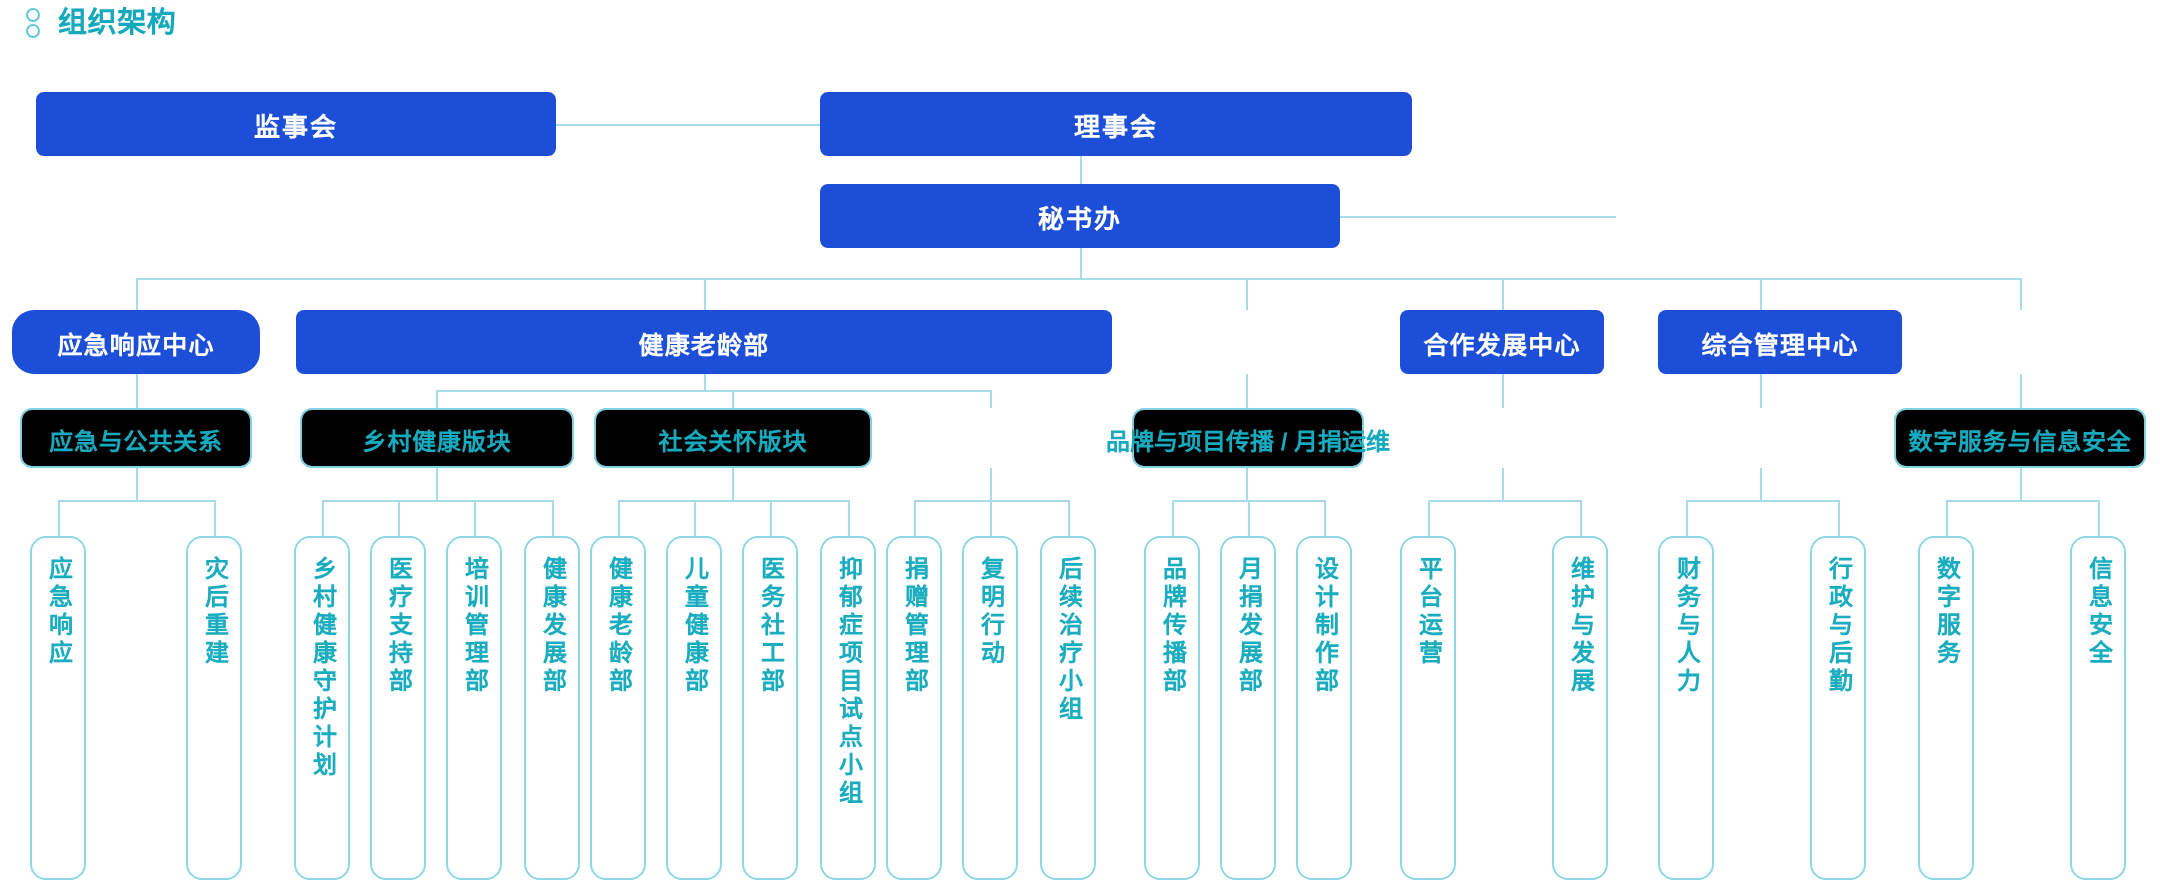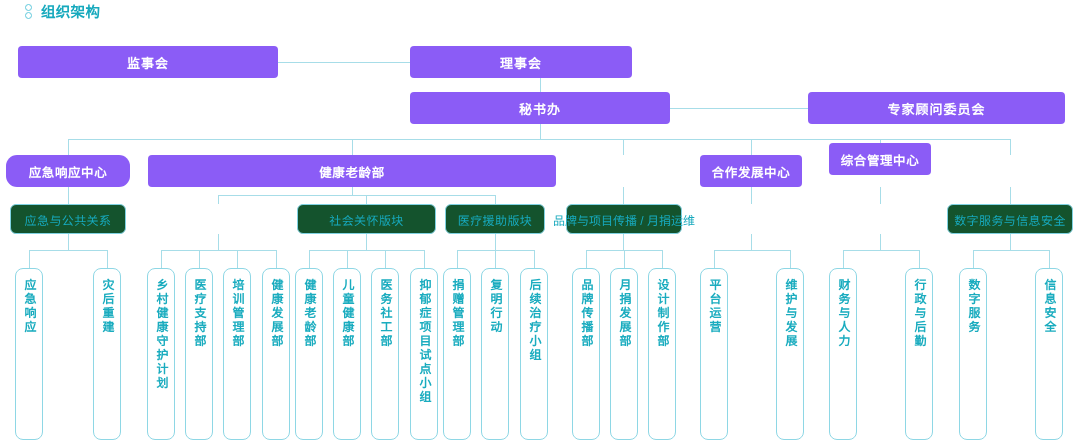--- a/index.html
+++ b/index.html
@@ -9,21 +9,21 @@
     background:#ffffff;
     font-family:"Liberation Sans","DejaVu Sans",sans-serif;
     overflow:hidden;
     position:relative;
     color:#15a8bd;
   }
   #root{position:relative;width:1080px;height:446px;}
 
   
   .title-row{
-    position:absolute;left:24px;top:4px;
+    position:absolute;left:12px;top:4px;
     display:flex;align-items:flex-end;gap:6px;
   }
   .title-icon{
     width:11px;height:17px;position:relative;display:inline-block;flex:0 0 auto;
   }
   .title-icon i{
     position:absolute;left:1px;width:7px;height:7px;border-radius:50%;
     border:1.4px solid #5fc9dc;box-sizing:border-box;display:block;
   }
   .title-icon i.c1{top:0px;}
@@ -34,38 +34,38 @@
   }
 
   
   .ln{position:absolute;background:#a7dde8;}
   .ln.h{height:1px;}
   .ln.v{width:1px;}
 
   
   .box{
     position:absolute;box-sizing:border-box;
-    background:#8b5cf6;
+    background:#1d4ed8;
     border-radius:4px;
     color:#ffffff;
     display:flex;align-items:center;justify-content:center;
     font-size:13px;font-weight:bold;letter-spacing:1px;
     white-space:nowrap;
   }
   .box.lvl3{font-size:12.5px;letter-spacing:0.6px;}
 
   
   .obox{
     position:absolute;box-sizing:border-box;
-    background:#14532d;
+    background:#000000;
     border:1px solid #7fd2e2;
     border-radius:6px;
     color:#17a9bd;
     display:flex;align-items:center;justify-content:center;
-    font-size:12px;font-weight:normal;letter-spacing:0.4px;
+    font-size:12px;font-weight:bold;letter-spacing:0.4px;
     white-space:nowrap;
   }
   .obox.tiny{font-size:12px;letter-spacing:0px;}
 
   
   .leaf{
     position:absolute;box-sizing:border-box;
     background:#ffffff;
     border:1px solid #8ed7e5;
     border-radius:8px;
@@ -106,45 +106,44 @@
   <div class="ln h" style="left:68px;top:139px;width:942px;"></div>
 
   <div class="ln v" style="left:68px;top:139px;height:16px;"></div>
   <div class="ln v" style="left:352px;top:139px;height:16px;"></div>
   <div class="ln v" style="left:623px;top:139px;height:16px;"></div>
   <div class="ln v" style="left:751px;top:139px;height:16px;"></div>
   <div class="ln v" style="left:880px;top:139px;height:16px;"></div>
   <div class="ln v" style="left:1010px;top:139px;height:16px;"></div>
 
   <div class="box" style="left:18px;top:46px;width:260px;height:32px;">监事会</div>
-  <div class="box" style="left:410px;top:46px;width:222px;height:32px;">理事会</div>
+  <div class="box" style="left:410px;top:46px;width:296px;height:32px;">理事会</div>
   <div class="box" style="left:410px;top:92px;width:260px;height:32px;">秘书办</div>
-  <div class="box" style="left:808px;top:92px;width:257px;height:32px;">专家顾问委员会</div>
 
   <div class="box lvl3" style="left:6px;top:155px;width:124px;height:32px;border-radius:11px;">应急响应中心</div>
   <div class="box lvl3" style="left:148px;top:155px;width:408px;height:32px;">健康老龄部</div>
   <div class="box lvl3" style="left:700px;top:155px;width:102px;height:32px;">合作发展中心</div>
-  <div class="box lvl3" style="left:829px;top:143px;width:102px;height:32px;">综合管理中心</div>
+  <div class="box lvl3" style="left:829px;top:155px;width:122px;height:32px;">综合管理中心</div>
 
   <div class="ln v" style="left:68px;top:187px;height:17px;"></div>
 
   <div class="ln v" style="left:352px;top:187px;height:8px;"></div>
   <div class="ln h" style="left:218px;top:195px;width:277px;"></div>
   <div class="ln v" style="left:218px;top:195px;height:9px;"></div>
   <div class="ln v" style="left:366px;top:195px;height:9px;"></div>
   <div class="ln v" style="left:495px;top:195px;height:9px;"></div>
 
   <div class="ln v" style="left:623px;top:187px;height:17px;"></div>
   <div class="ln v" style="left:751px;top:187px;height:17px;"></div>
   <div class="ln v" style="left:880px;top:187px;height:17px;"></div>
   <div class="ln v" style="left:1010px;top:187px;height:17px;"></div>
 
   <div class="obox" style="left:10px;top:204px;width:116px;height:30px;">应急与公共关系</div>
+  <div class="obox" style="left:150px;top:204px;width:137px;height:30px;">乡村健康版块</div>
   <div class="obox" style="left:297px;top:204px;width:139px;height:30px;text-align:right;">社会关怀版块</div>
-  <div class="obox" style="left:445px;top:204px;width:100px;height:30px;">医疗援助版块</div>
   <div class="obox tiny" style="left:566px;top:204px;width:116px;height:30px;">品牌与项目传播 / 月捐运维</div>
   <div class="obox" style="left:947px;top:204px;width:126px;height:30px;">数字服务与信息安全</div>
 
   <div class="ln v" style="left:68px;top:234px;height:16px;"></div>
   <div class="ln h" style="left:29px;top:250px;width:78px;"></div>
   <div class="ln v" style="left:29px;top:250px;height:18px;"></div>
   <div class="ln v" style="left:107px;top:250px;height:18px;"></div>
 
   <div class="ln v" style="left:218px;top:234px;height:16px;"></div>
   <div class="ln h" style="left:161px;top:250px;width:115px;"></div>

